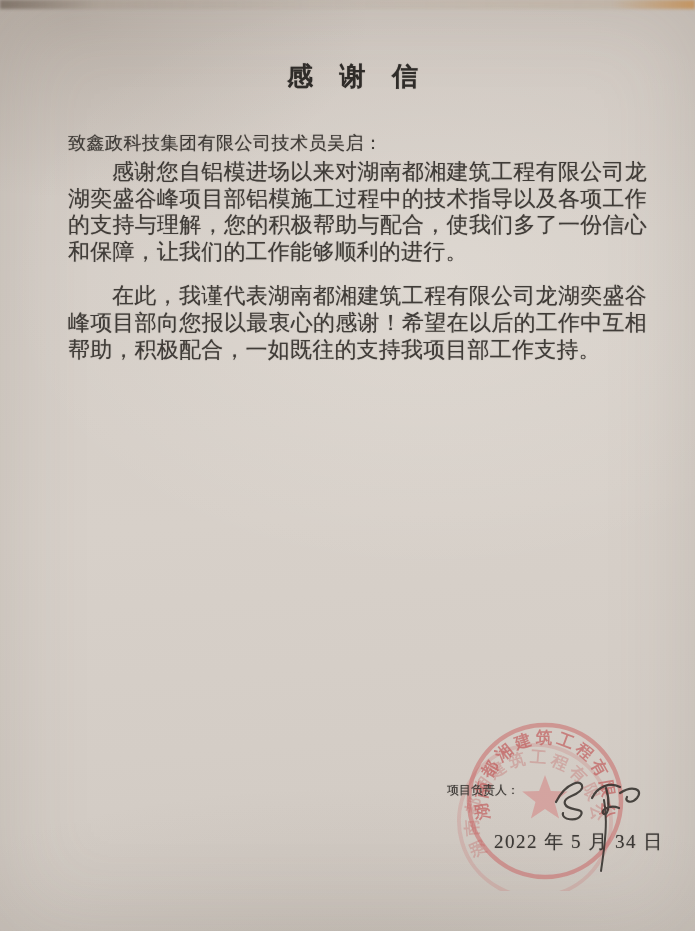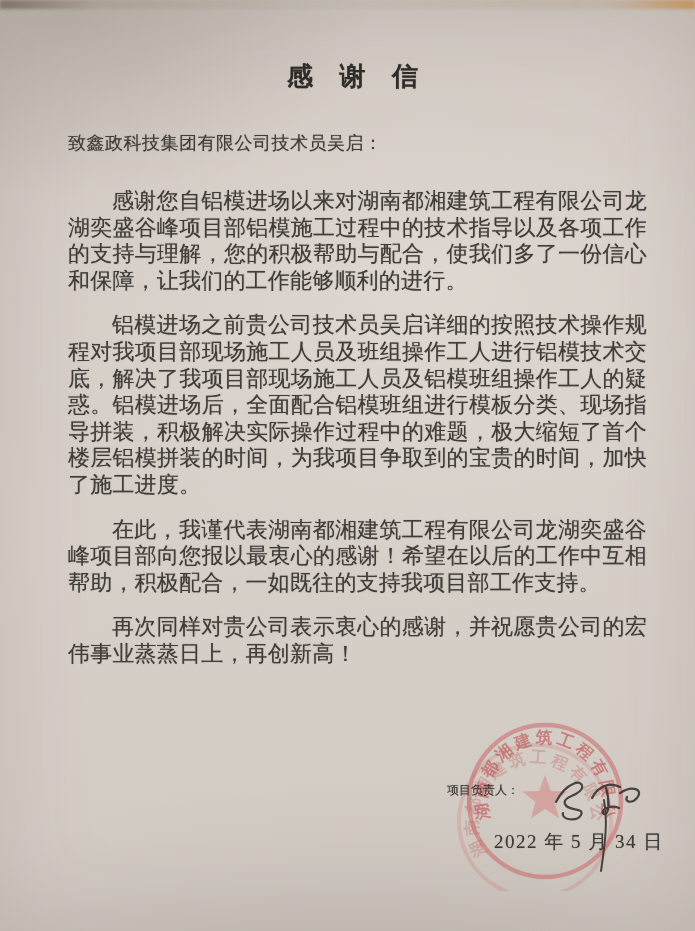--- a/index.html
+++ b/index.html
@@ -47,21 +47,21 @@
     text-align: center;
     font-size: 26px;
     font-weight: bold;
     color: #2f2c29;
     letter-spacing: 10px;
     line-height: 34px;
   }
   .salutation {
     font-size: 18px;
     line-height: 27px;
-    margin: 0 0 31px 0;
+    margin: 0 0 2px 0;
     letter-spacing: 0.5px;
   }
   .body-par {
     margin: 0 0 18px 0;
     font-size: 22px;
     line-height: 26.6px;
     text-indent: 2em;
     text-align: justify;
     letter-spacing: 0.2px;
   }
@@ -118,23 +118,21 @@
 <body>
 
 <div class="photo">
 
   <div class="top-edge"></div>
 
   <div class="letter">
     <h1 class="title">感 谢 信</h1>
     <div class="salutation">致鑫政科技集团有限公司技术员吴启：</div>
     <p class="body-par">感谢您自铝模进场以来对湖南都湘建筑工程有限公司龙湖奕盛谷峰项目部铝模施工过程中的技术指导以及各项工作的支持与理解，您的积极帮助与配合，使我们多了一份信心和保障，让我们的工作能够顺利的进行。</p>
-    <p class="body-par">铝模进场之前贵公司技术员吴启详细的按照技术操作规程对我项目部现场施工人员及班组操作工人进行铝模技术交底，解决了我项目部现场施工人员及铝模班组操作工人的疑惑。铝模进场后，全面配合铝模班组进行模板分类、现场指导拼装，积极解决实际操作过程中的难题，极大缩短了首个楼层铝模拼装的时间，为我项目争取到的宝贵的时间，加快了施工进度。</p>
     <p class="body-par">在此，我谨代表湖南都湘建筑工程有限公司龙湖奕盛谷峰项目部向您报以最衷心的感谢！希望在以后的工作中互相帮助，积极配合，一如既往的支持我项目部工作支持。</p>
-    <p class="body-par">再次同样对贵公司表示衷心的感谢，并祝愿贵公司的宏伟事业蒸蒸日上，再创新高！</p>
   </div>
 
   <div class="sig-area">
 
     <svg class="seal-svg" viewBox="0 0 180 180">
 
       <g opacity="0.38" transform="translate(-10,20) rotate(-16 90 90)">
         <circle cx="90" cy="90" r="76" fill="none" stroke="rgba(198,96,96,0.55)" stroke-width="4"></circle>
         <path id="sealArc2" d="M 35.5 109.8 A 58 58 0 1 1 144.5 109.8" fill="none"></path>
         <text class="seal-arc-text">

